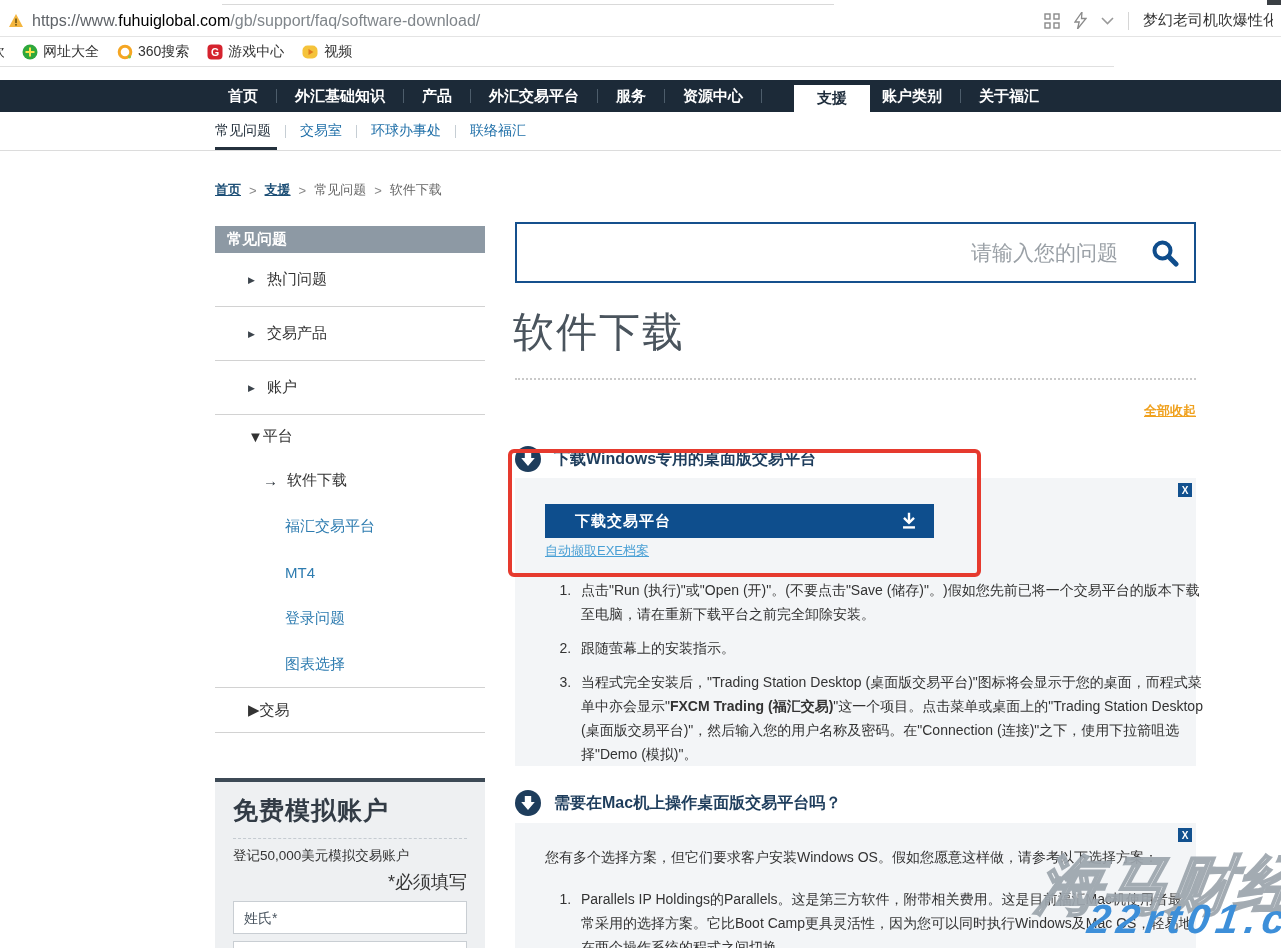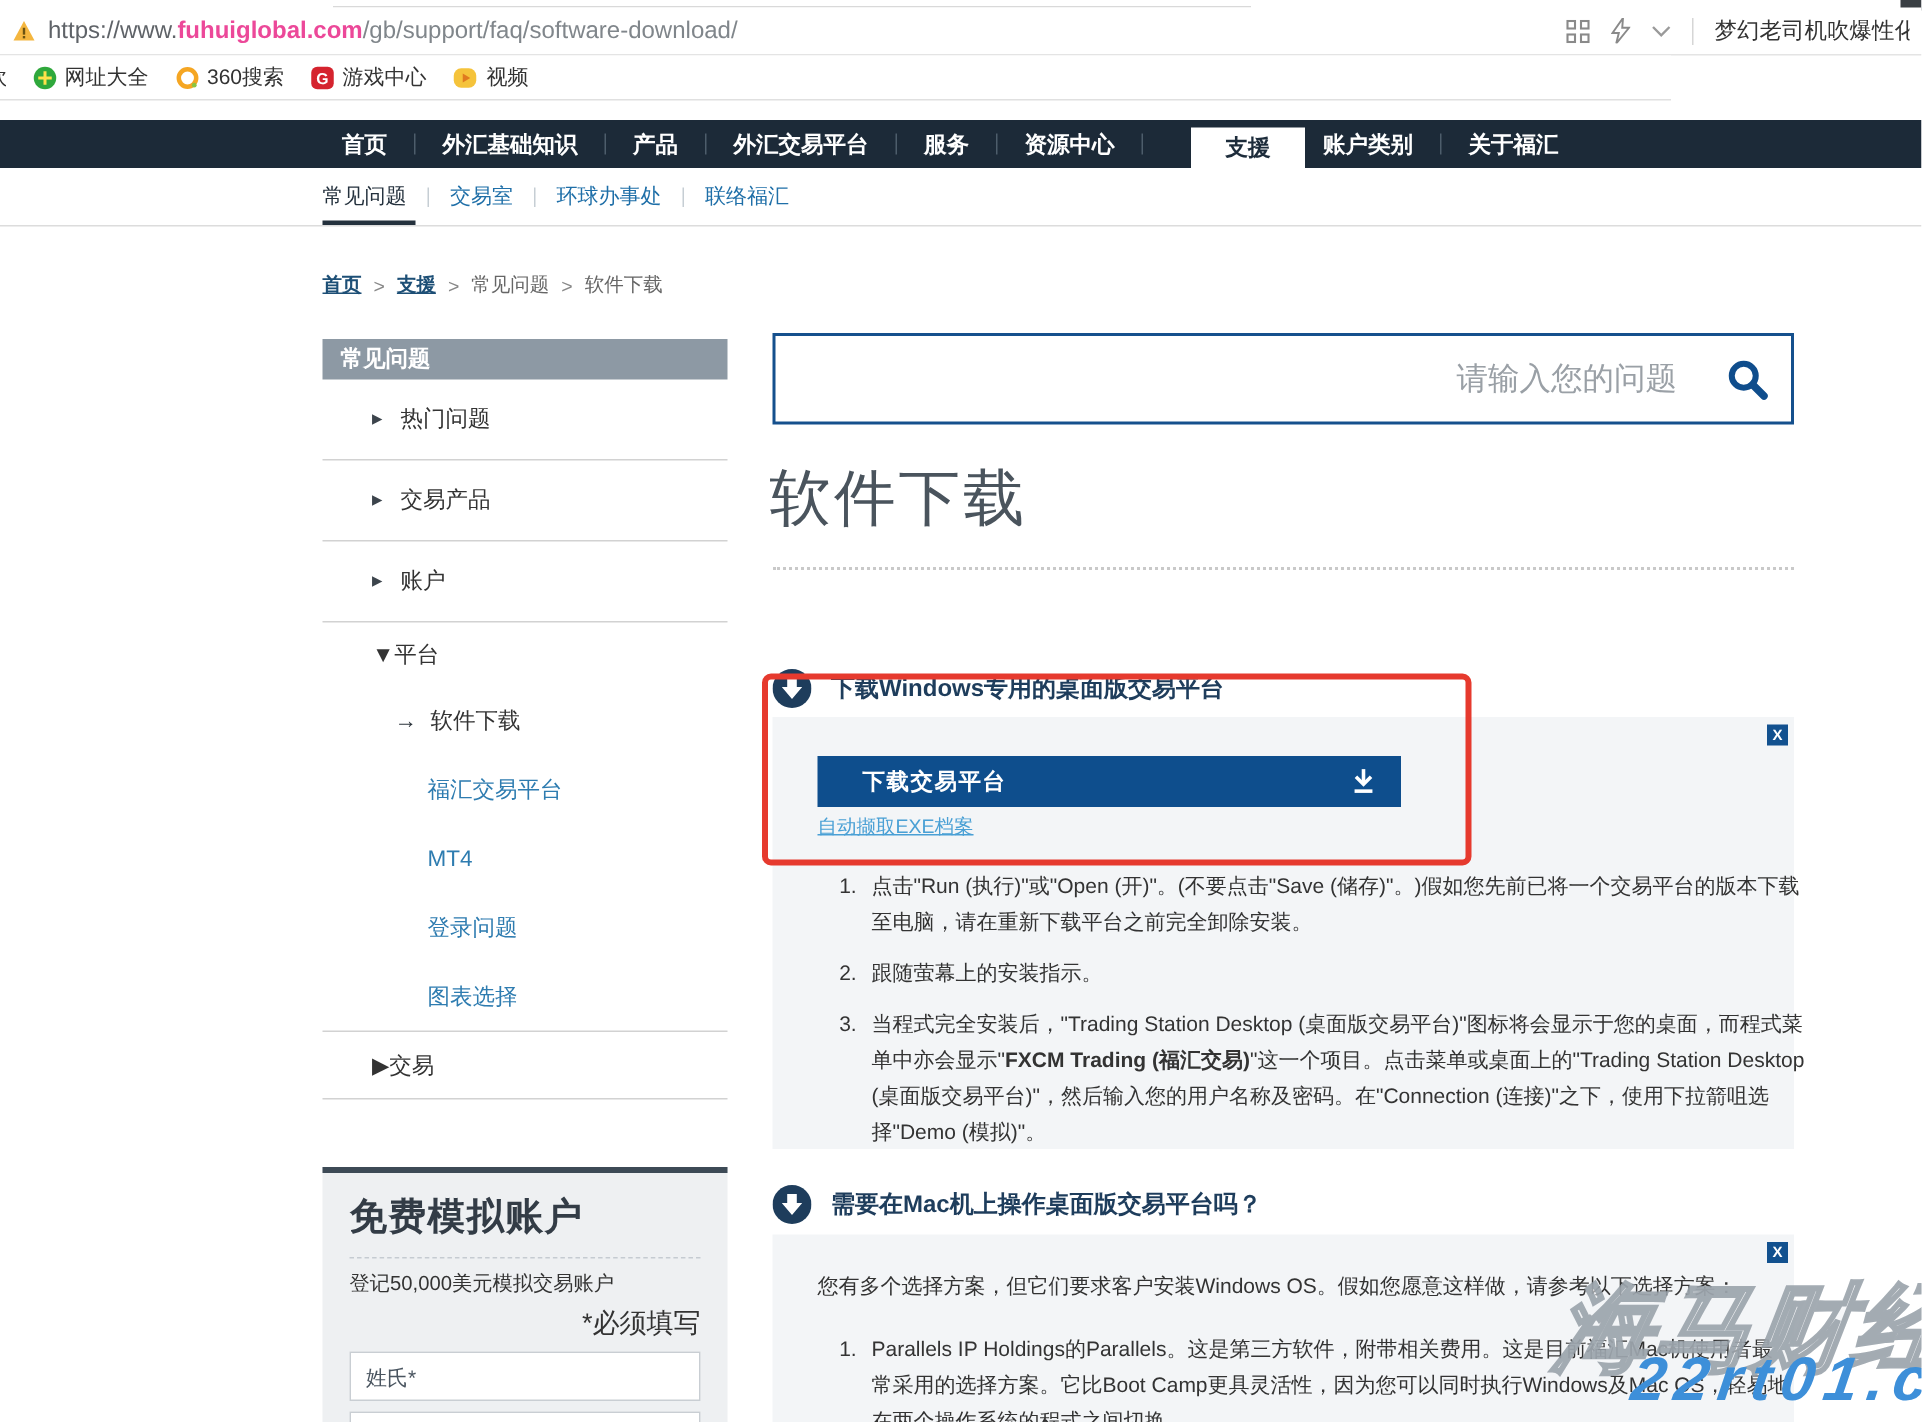--- a/index.html
+++ b/index.html
@@ -7,21 +7,21 @@
               font-family:"Liberation Sans","DejaVu Sans",sans-serif; }
   #screen { position:absolute; top:0; left:0; width:1281px; height:948px; overflow:hidden; background:#fff; }
 
   
   .tab-edge { position:absolute; left:222px; top:0; width:612px; height:5px; border-bottom:1px solid #d9d9d9; }
   .corner-dark { position:absolute; right:0; top:0; width:14px; height:7px; background:#3a3f44; }
   .urlbar { position:absolute; left:0; top:5px; width:1281px; height:32px; background:#fff;
             border-bottom:1px solid #e4e4e4; display:flex; align-items:center; padding:0 8px; }
   .url-text { font-size:16px; margin-left:8px; white-space:nowrap; }
   .url-scheme { color:#5f6368; }
-  .url-domain { color:#ec4899; font-weight:bold; }
+  .url-domain { color:#000000; font-weight:normal; }
   .url-path { color:#80868b; }
   .urlbar-right { margin-left:auto; display:flex; align-items:center; gap:14px;justify-content:space-between; }
   .vline { width:1px; height:18px; background:#d6d6d6; }
   .win-title { font-size:15px; color:#333; white-space:nowrap; width:130px; overflow:hidden; }
 
   .bookmarks { position:absolute; left:0; top:37px; width:1114px; height:30px; background:#fff;
                border-bottom:1px solid #e0e0e0; display:flex; align-items:center; gap:18px; padding-left:0; }
   .bm-clip { font-size:14px; color:#333; margin-left:-9px; width:13px; overflow:hidden; }
   .bm-item { display:flex; align-items:center; gap:5px; font-size:14px; color:#333; cursor:pointer; }
 
@@ -277,20 +277,21 @@
     <button class="search-btn">
       <svg width="30" height="30" viewBox="0 0 30 30">
         <circle cx="12.5" cy="12.5" r="8" fill="none" stroke="#0f4d8c" stroke-width="4"></circle>
         <line x1="18.5" y1="18.5" x2="26" y2="26" stroke="#0f4d8c" stroke-width="5" stroke-linecap="round"></line>
       </svg>
     </button>
   </div>
 
   <div class="page-title">软件下载</div>
   <div class="dotted-rule"></div>
+  <div class="collapse-link">全部收起</div>
 
   <div class="sec-head" style="top:446px;">
     <svg width="26" height="26" viewBox="0 0 26 26">
       <circle cx="13" cy="13" r="13" fill="#1e3d5c"></circle>
       <path d="M13 20 L6.2 12 H9.8 V6 H16.2 V12 H19.8 Z" fill="#fff"></path>
     </svg>
     <span class="sec-title">下载Windows专用的桌面版交易平台</span>
   </div>
 
   <div class="panel" style="top:478px; height:288px;">

